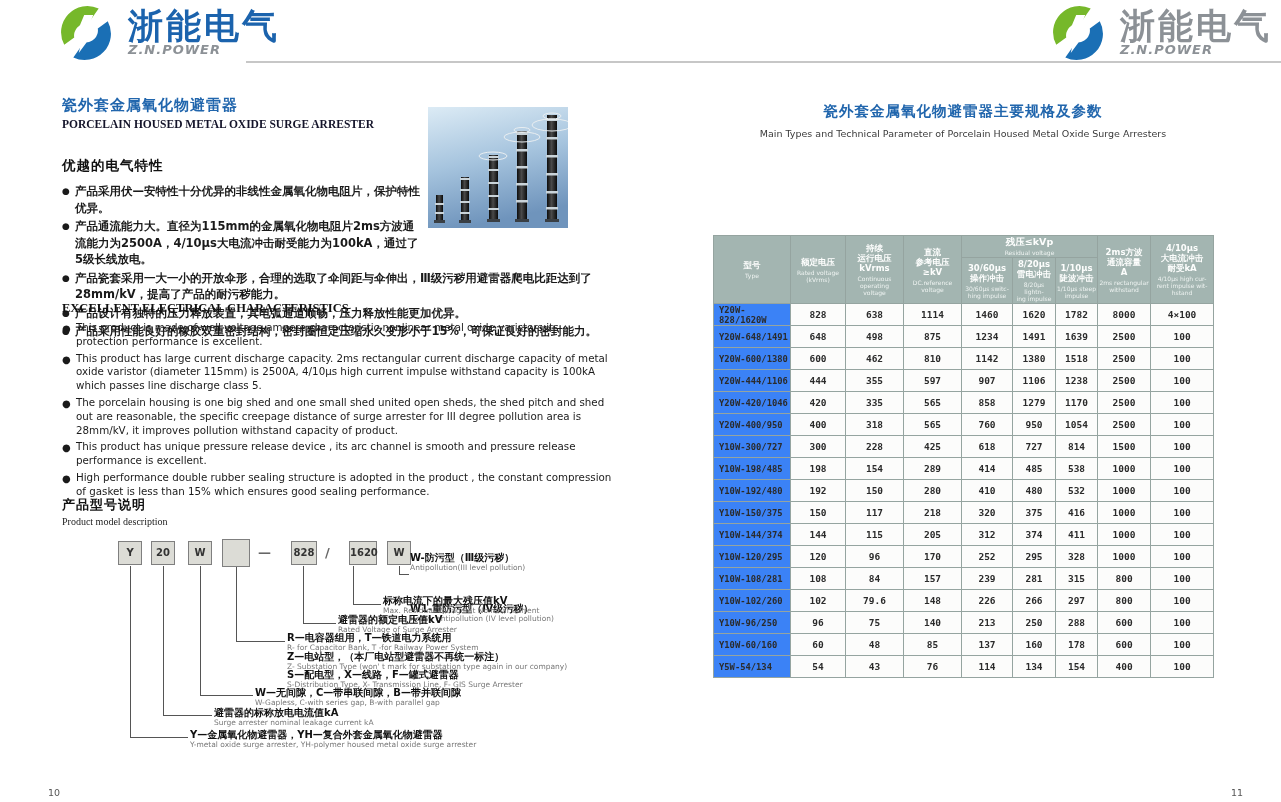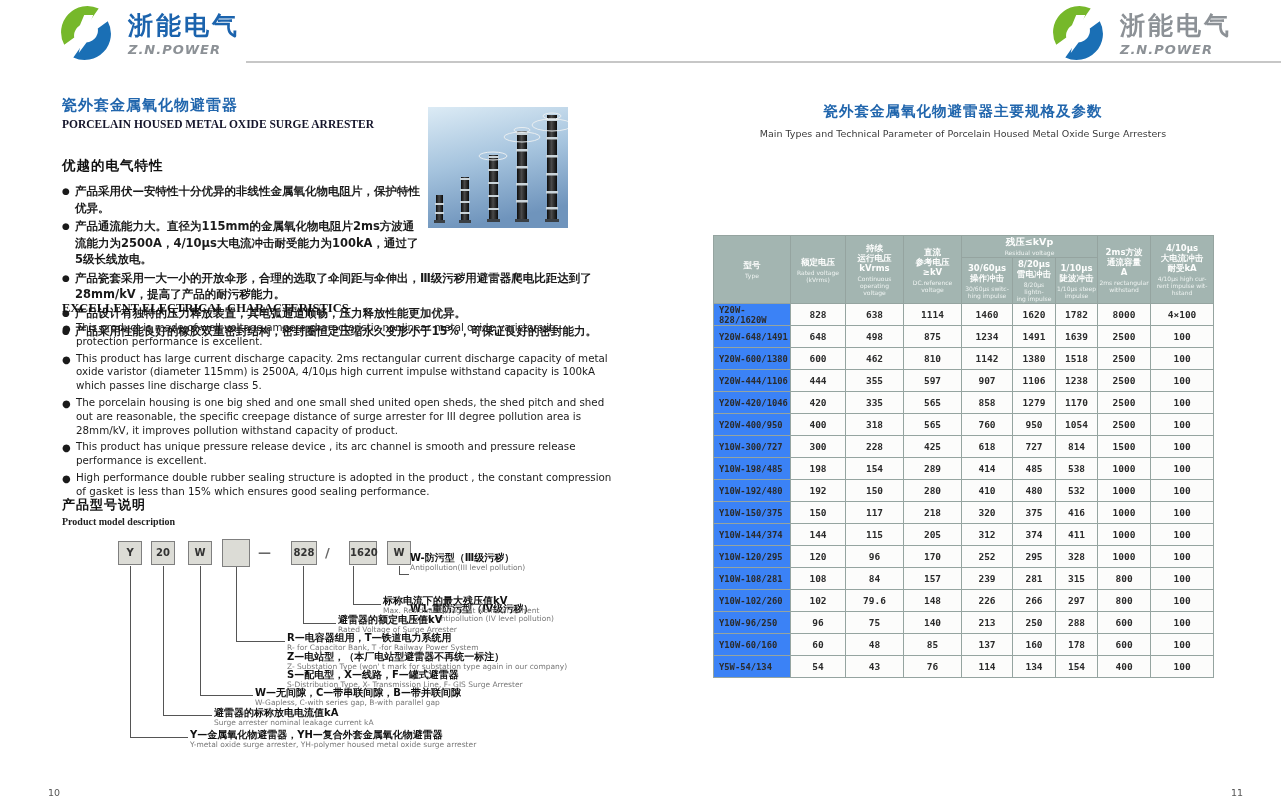--- a/index.html
+++ b/index.html
@@ -7,21 +7,21 @@
   body { font-family:"DejaVu Sans", sans-serif; }
   #page { position:relative; width:1281px; height:802px; background:#fff; overflow:hidden; }
 
   
   .rule { position:absolute; top:61px; left:246px; right:0; height:2px; background:#c7c7c7; }
   .logo { position:absolute; top:4px; display:flex; align-items:flex-start; }
   .logo-left { left:54px; }
   .logo-right { left:1046px; }
   .logo svg { width:64px; height:58px; }
   .logo-text { margin-left:10px; padding-top:8px; }
-  .logo-cn { font-size:25px; font-weight:bold; letter-spacing:3px; line-height:28px;text-align:center; }
+  .logo-cn { font-size:35px; font-weight:bold; letter-spacing:3px; line-height:28px;text-align:center; }
   .logo-left .logo-cn { color:#1b63ad; }
   .logo-right .logo-cn { color:#8c9196; }
   .logo-en { font-size:13px; font-weight:bold; font-style:italic; color:#8c9196; letter-spacing:1px; margin-top:2px; }
 
   
   .lp-title-cn { position:absolute; left:62px; top:96px; font-size:15px; font-weight:bold; color:#2166ad; letter-spacing:1px; }
   .lp-title-en { position:absolute; left:62px; top:118px; font-family:"Liberation Serif", serif; font-size:11.5px; font-weight:bold; color:#14142a; }
 
   .features-cn { position:absolute; left:62px; top:157px; width:550px; }
   .features-cn h3 { font-size:13.5px; font-weight:bold; color:#111; margin-bottom:8px; letter-spacing:1px; }
@@ -32,21 +32,21 @@
   .features-en { position:absolute; left:62px; top:301px; width:552px; }
   .features-en h3 { font-family:"Liberation Serif", serif; font-size:12.5px; font-weight:bold; color:#111; margin-bottom:5px; }
   .bullet-en { position:relative; padding-left:14px; font-size:10.3px; color:#1a1a1a; line-height:13.8px; margin-bottom:3px; }
   .bullet-en::before { content:"●"; position:absolute; left:0; top:1px; font-size:10px; }
 
   
   .photo { position:absolute; left:428px; top:107px; width:140px; height:121px; }
 
   
   .model-h-cn { position:absolute; left:62px; top:496px; font-size:13px; font-weight:bold; color:#111; letter-spacing:1px; }
-  .model-h-en { position:absolute; left:62px; top:516px; font-family:"Liberation Serif", serif; font-size:10px; font-weight:bold; color:#222; }
+  .model-h-en { position:absolute; left:62px; top:516px; font-family:"Liberation Serif", serif; font-size:10px; font-weight:normal; color:#222; }
 
   .mbox { position:absolute; top:541px; height:24px; border:1px solid #7f7f7f; background:#dcdcd6; font-size:10px; font-weight:bold; color:#333; text-align:center; line-height:22px; }
   .msep { position:absolute; top:541px; font-size:13px; color:#666; font-weight:bold; line-height:24px; }
 
   .vline { position:absolute; width:1px; background:#555; }
   .hline { position:absolute; height:1px; background:#555; }
 
   .anno { position:absolute; }
   .anno .cn { font-size:10px; font-weight:bold; color:#111; line-height:11px; white-space:nowrap; }
   .anno .en { font-size:7.5px; color:#787878; line-height:9px; white-space:nowrap; }

